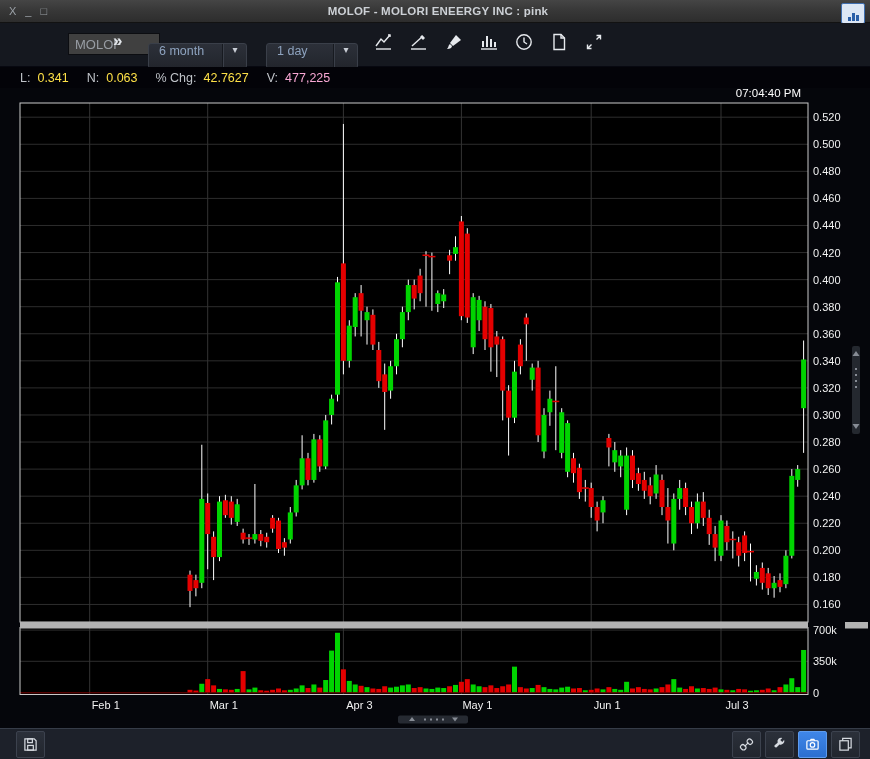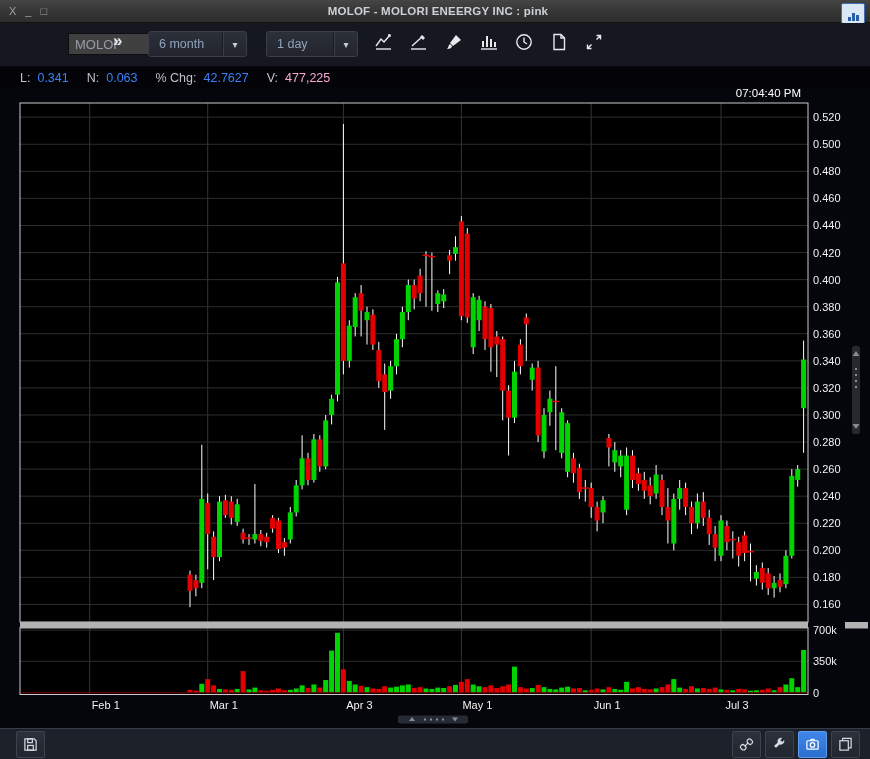--- a/index.html
+++ b/index.html
@@ -18,33 +18,33 @@
     align-items:flex-end;justify-content:center;gap:1px;padding:2px 2px;}
   .title-chart-btn i{display:block;width:3px;background:#2a5fa8;}
   
   .toolbar{position:absolute;left:0;top:23px;width:870px;height:43px;background:#15181f;
     border-bottom:1px solid #070810;display:flex;align-items:center;z-index:5;}
   .symbol-input{position:absolute;left:20px;top:10px;width:78px;height:20px;
     background:#404040;border:1px solid #0c0d11;color:#989da4;font-size:13px;
     padding:0 6px;font-family:"Liberation Sans",sans-serif;outline:none;margin-left:48px;}
   .expander{position:absolute;left:113px;top:8px;color:#e3e6ea;font-size:17px;
     font-weight:bold;cursor:pointer;}
-  .combo{position:absolute;top:8px;height:24px;background:linear-gradient(#2c3039,#22252c);
-    border:1px solid #3a3f49;border-radius:3px;display:flex;align-items:center;cursor:pointer;}
+  .combo{position:absolute;top:20px;height:24px;background:linear-gradient(#2c3039,#22252c);
+    border:1px solid #3a3f49;border-radius:3px;display:flex;align-items:flex-start;cursor:pointer;}
   .combo .val{color:#8ea3bf;font-size:12.5px;padding:0 10px;flex:1;}
   .combo .sep{width:1px;height:100%;background:#171a20;border-right:1px solid #3a3f49;}
   .combo .chev{width:22px;text-align:center;color:#c9ced6;font-size:10px;}
   .tb-icons{position:absolute;left:372px;top:7px;display:flex;gap:11px;align-items:center;}
   .tb-btn{width:24px;height:24px;display:flex;align-items:center;justify-content:center;cursor:pointer;}
   .tb-btn svg{stroke:#e6e9ed;fill:none;stroke-width:1.4;}
   
   .statusbar{position:absolute;left:0;top:67px;width:870px;height:21px;background:#030308;
     display:flex;align-items:center;font-size:12.5px;z-index:5;}
   .statusbar .lab{color:#bfc3c8;margin-right:7px;}
-  .statusbar .green{color:#3b82f6;margin-right:18px;text-align:right;}
+  .statusbar .green{color:#fde047;margin-right:18px;text-align:right;}
   .statusbar .white{color:#f9a8d4;margin-right:18px;}
   
   #chart-svg{position:absolute;left:0;top:0;z-index:1;}
   
   .bottombar{position:absolute;left:0;top:728px;width:870px;height:31px;background:#1d212a;
     border-top:1px solid #363c48;display:flex;align-items:center;z-index:5;}
   .bb-btn{width:27px;height:25px;background:linear-gradient(#2b303a,#22262e);
     border:1px solid #3c424e;border-radius:2px;display:flex;align-items:center;
     justify-content:center;cursor:pointer;}
   .bb-btn svg{stroke:#d6dae0;fill:none;stroke-width:1.3;}

